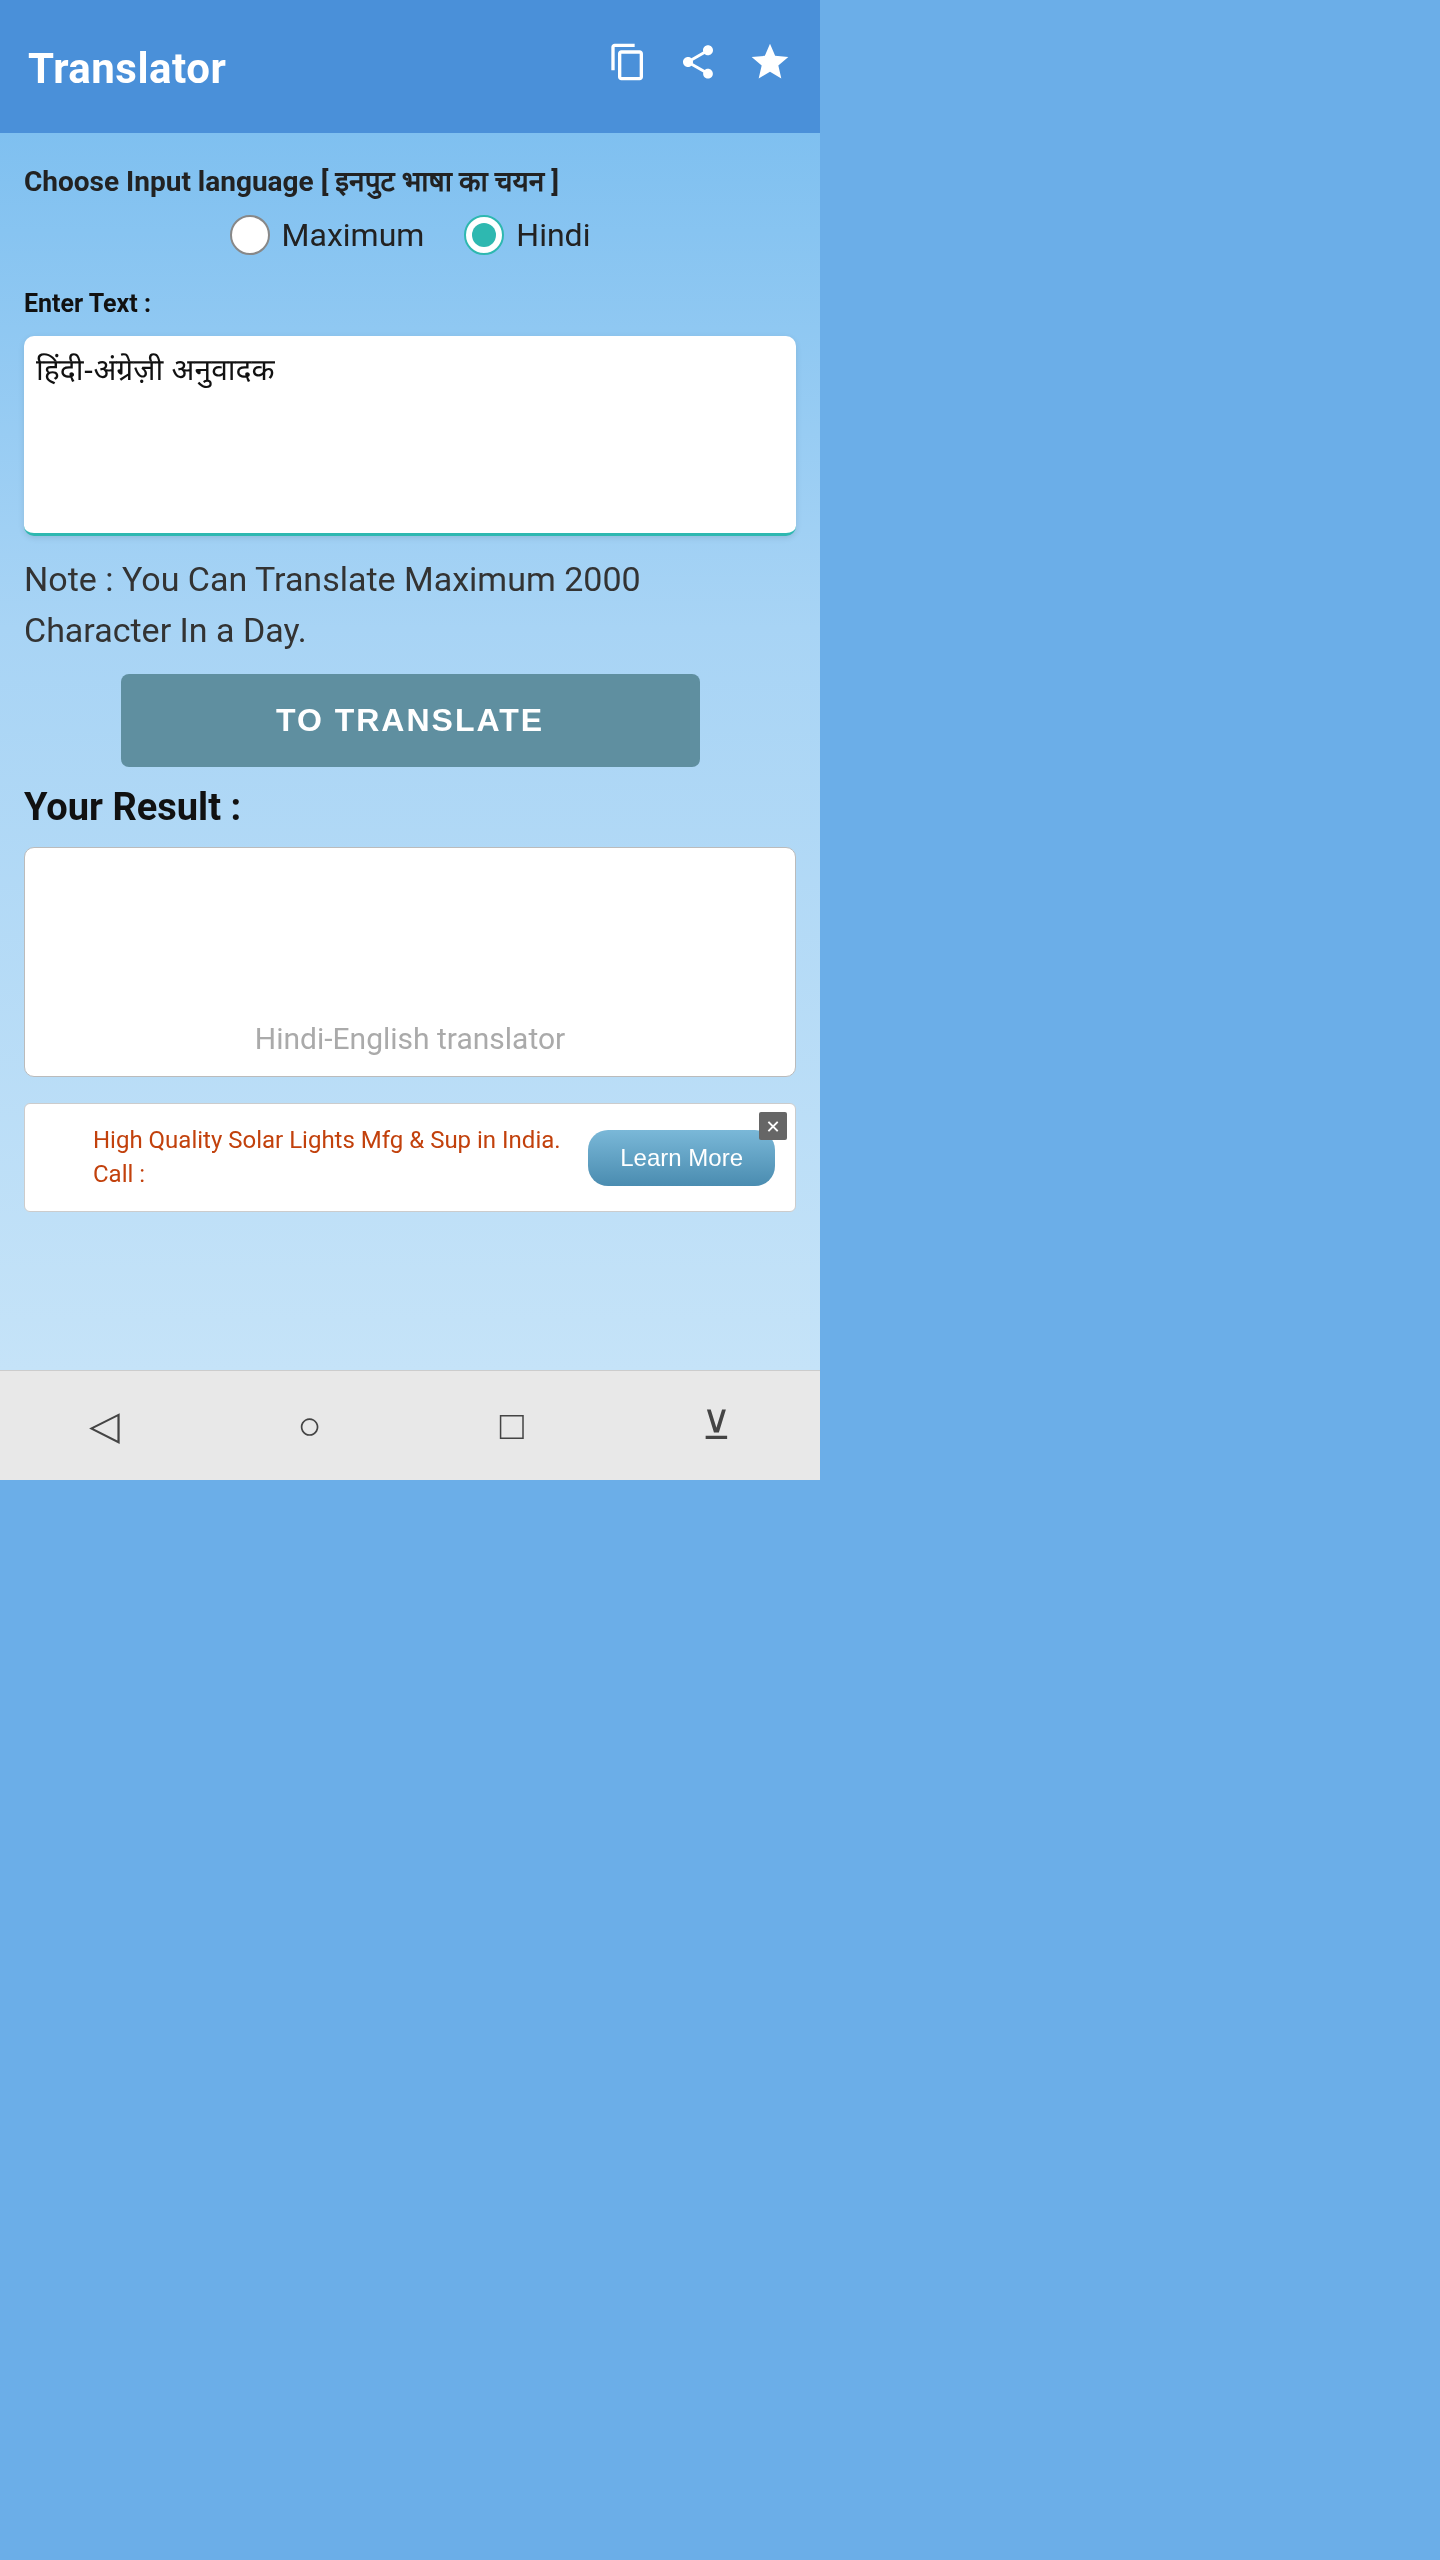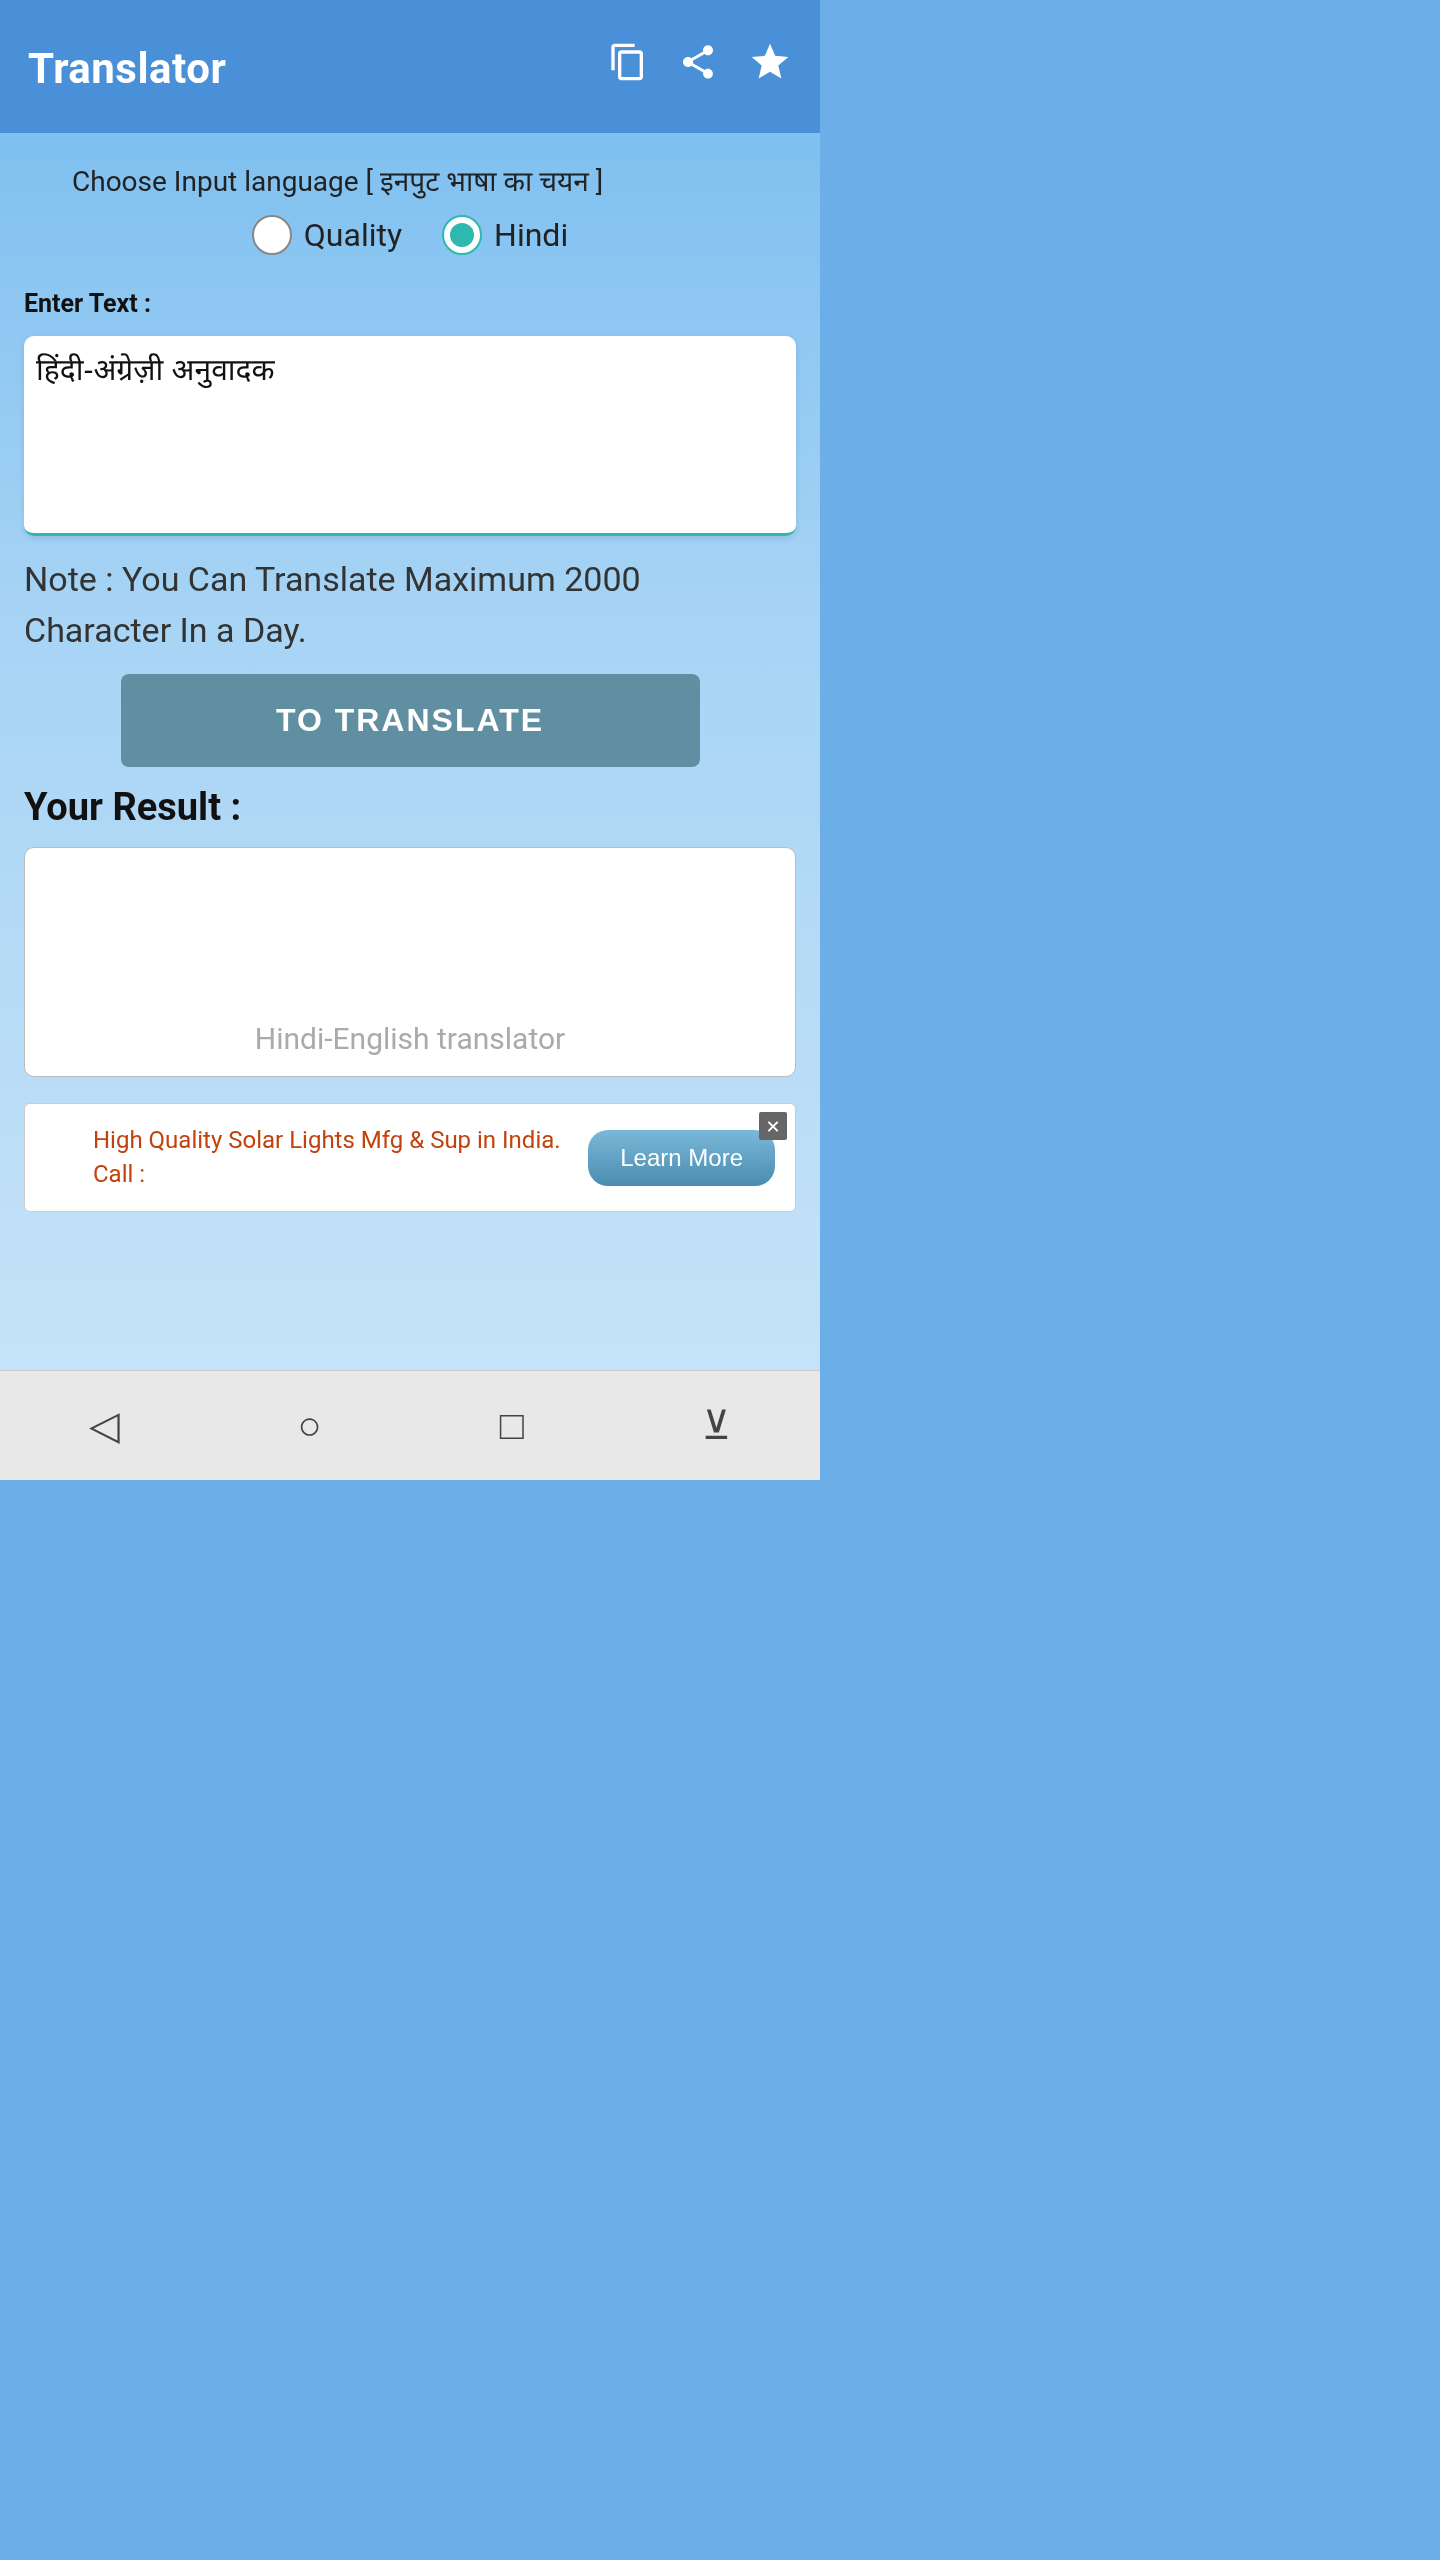--- a/index.html
+++ b/index.html
@@ -60,22 +60,21 @@
 
     
     .language-section {
       padding: 8px 0;
     }
 
     .language-label {
       font-size: 28px;
       color: #222;
       margin-bottom: 16px;
-      font-weight: 400;
-      margin-left: 48px;
+      font-weight: 700;
     }
 
     .radio-group {
       display: flex;
       align-items: center;
       gap: 40px;
       justify-content: center;
     }
 
     .radio-option {
@@ -297,21 +296,21 @@
 
 <div class="main-content">
 
   <div class="language-section">
     <div class="language-label">Choose Input language [ इनपुट भाषा का चयन ]</div>
     <div class="radio-group">
 
       <label class="radio-option">
         <div class="radio-circle">
         </div>
-        <span class="radio-text">Quality</span>
+        <span class="radio-text">Maximum</span>
       </label>
 
       <label class="radio-option">
         <div class="radio-circle selected">
           <div class="radio-inner"></div>
         </div>
         <span class="radio-text">Hindi</span>
       </label>
     </div>
   </div>

